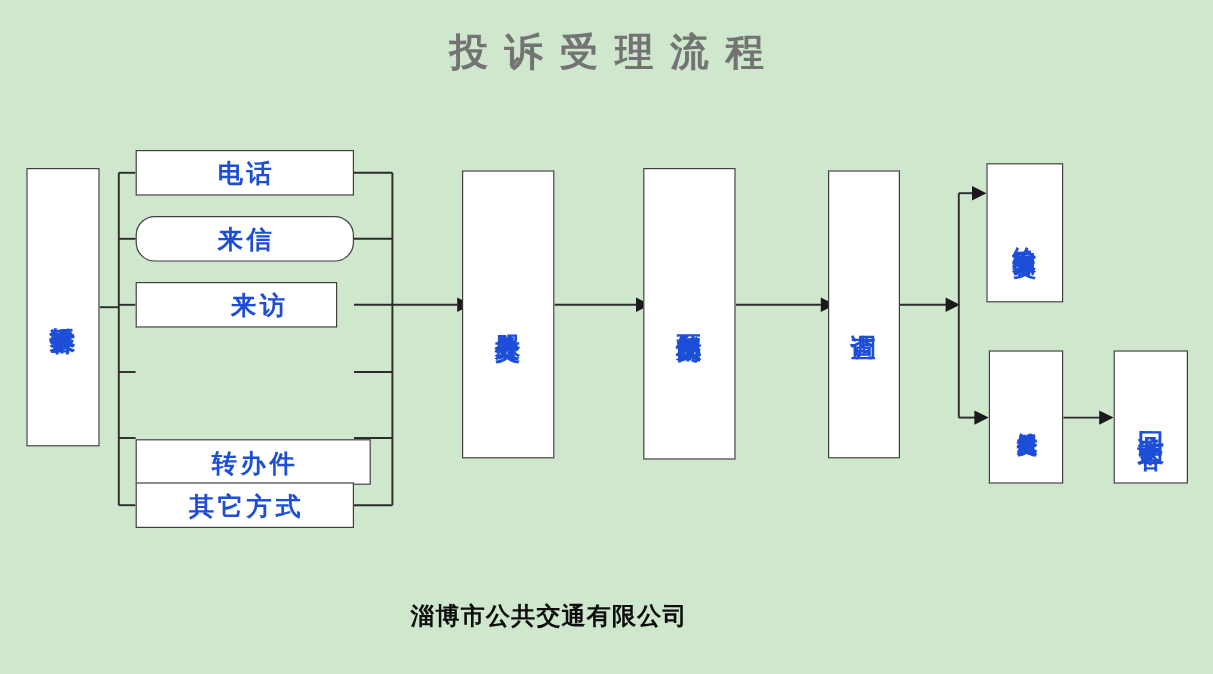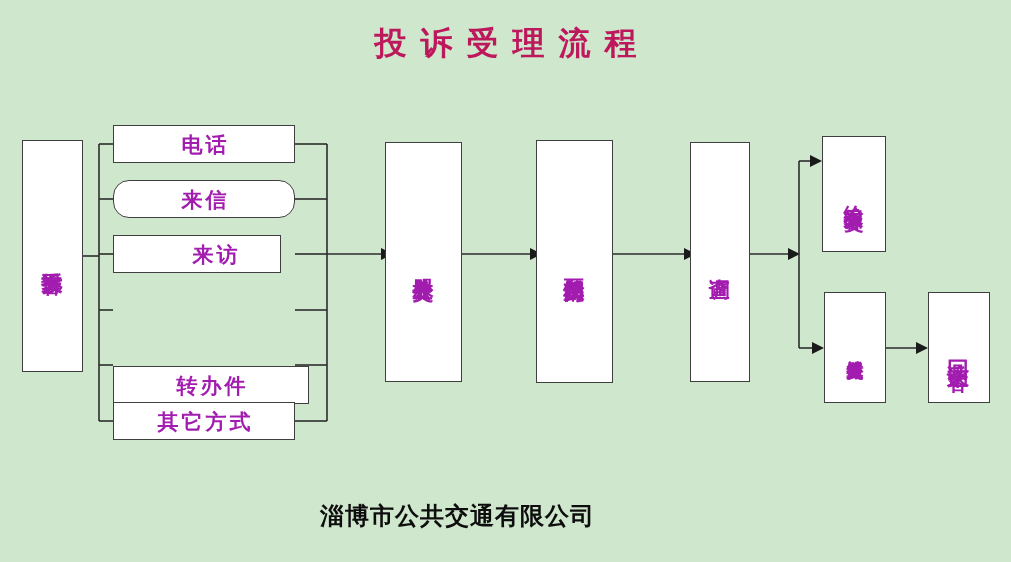--- a/index.html
+++ b/index.html
@@ -22,44 +22,44 @@
   .title {
     position: absolute;
     left: 0;
     top: 22px;
     width: 1011px;
     text-align: center;
     font-size: 32px;
     font-weight: bold;
     letter-spacing: 14px;
     text-indent: 14px;
-    color: #be185d;
+    color: #737373;
     font-family: "DejaVu Serif", serif;
   }
   .footer {
     position: absolute;
     left: 0;
     top: 500px;
     width: 915px;
     text-align: center;
-    font-size: 24px;
+    font-size: 20px;
     font-weight: bold;
     letter-spacing: 1px;
     color: #0d0d0d;
     font-family: "DejaVu Serif", serif;
   }
   .node {
     position: absolute;
     background: #ffffff;
     border: 1.6px solid #3f3f3f;
     box-sizing: border-box;
     display: flex;
     align-items: center;
     justify-content: center;
-    color: #a21caf;
+    color: #1d4ed8;
     font-weight: bold;
     font-family: "DejaVu Serif", serif;
     line-height: 1.0;
   }
   
   .node.horiz {
     font-size: 21px;
     letter-spacing: 3px;
     text-indent: 3px;
   }

